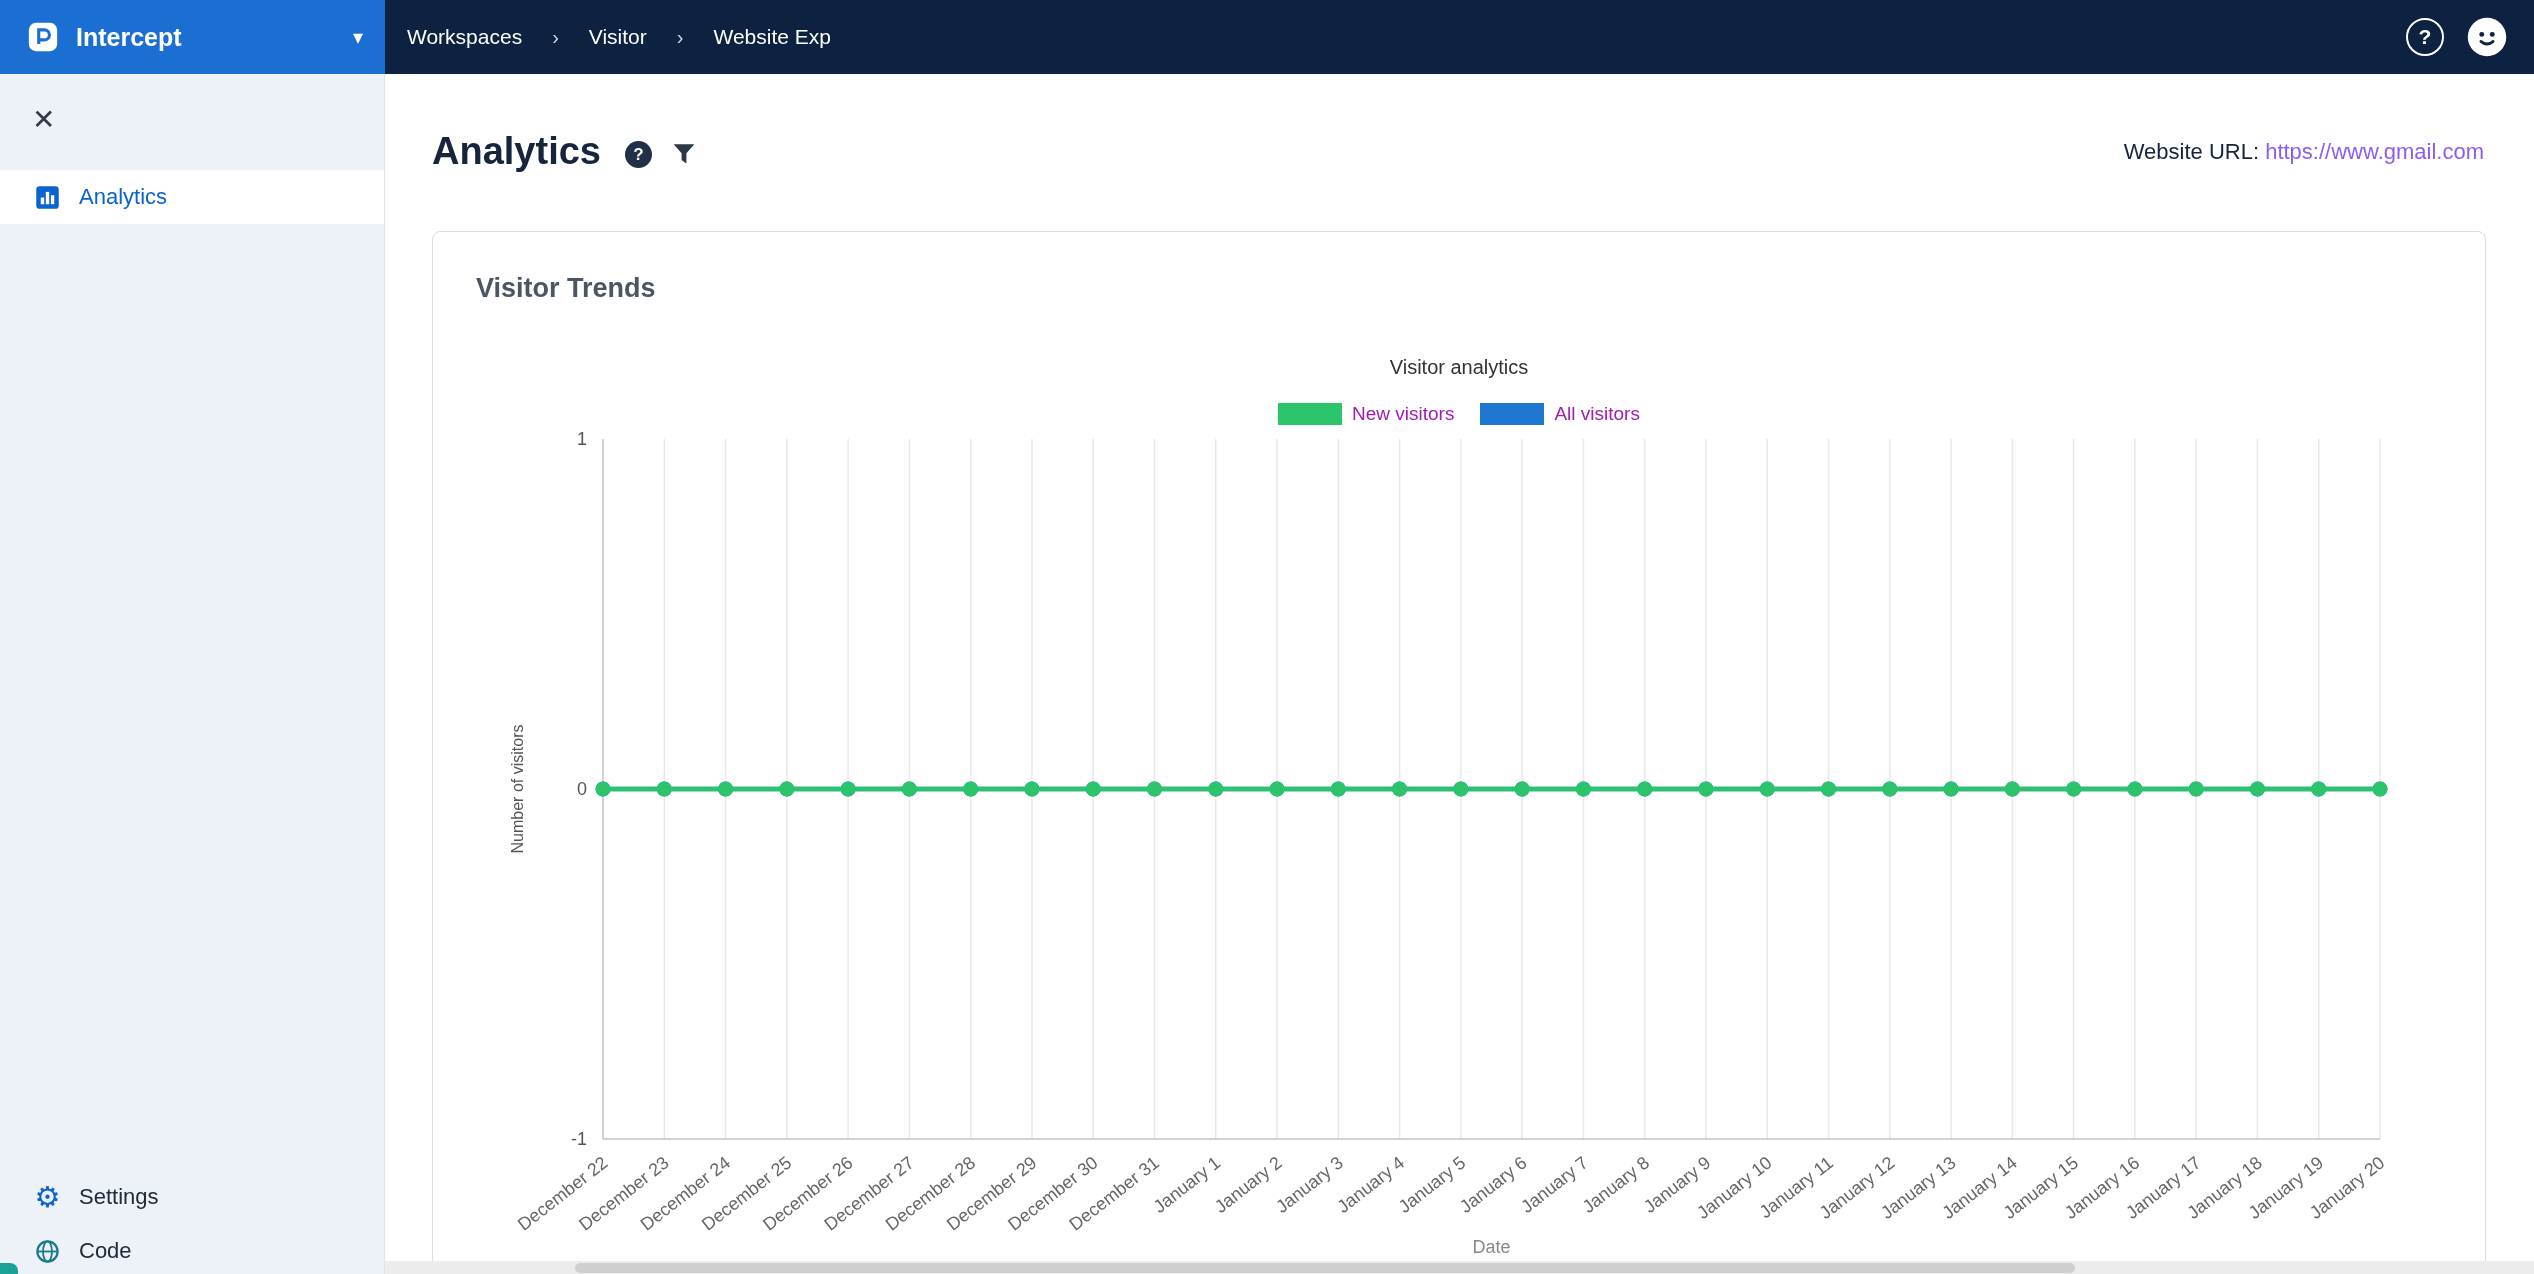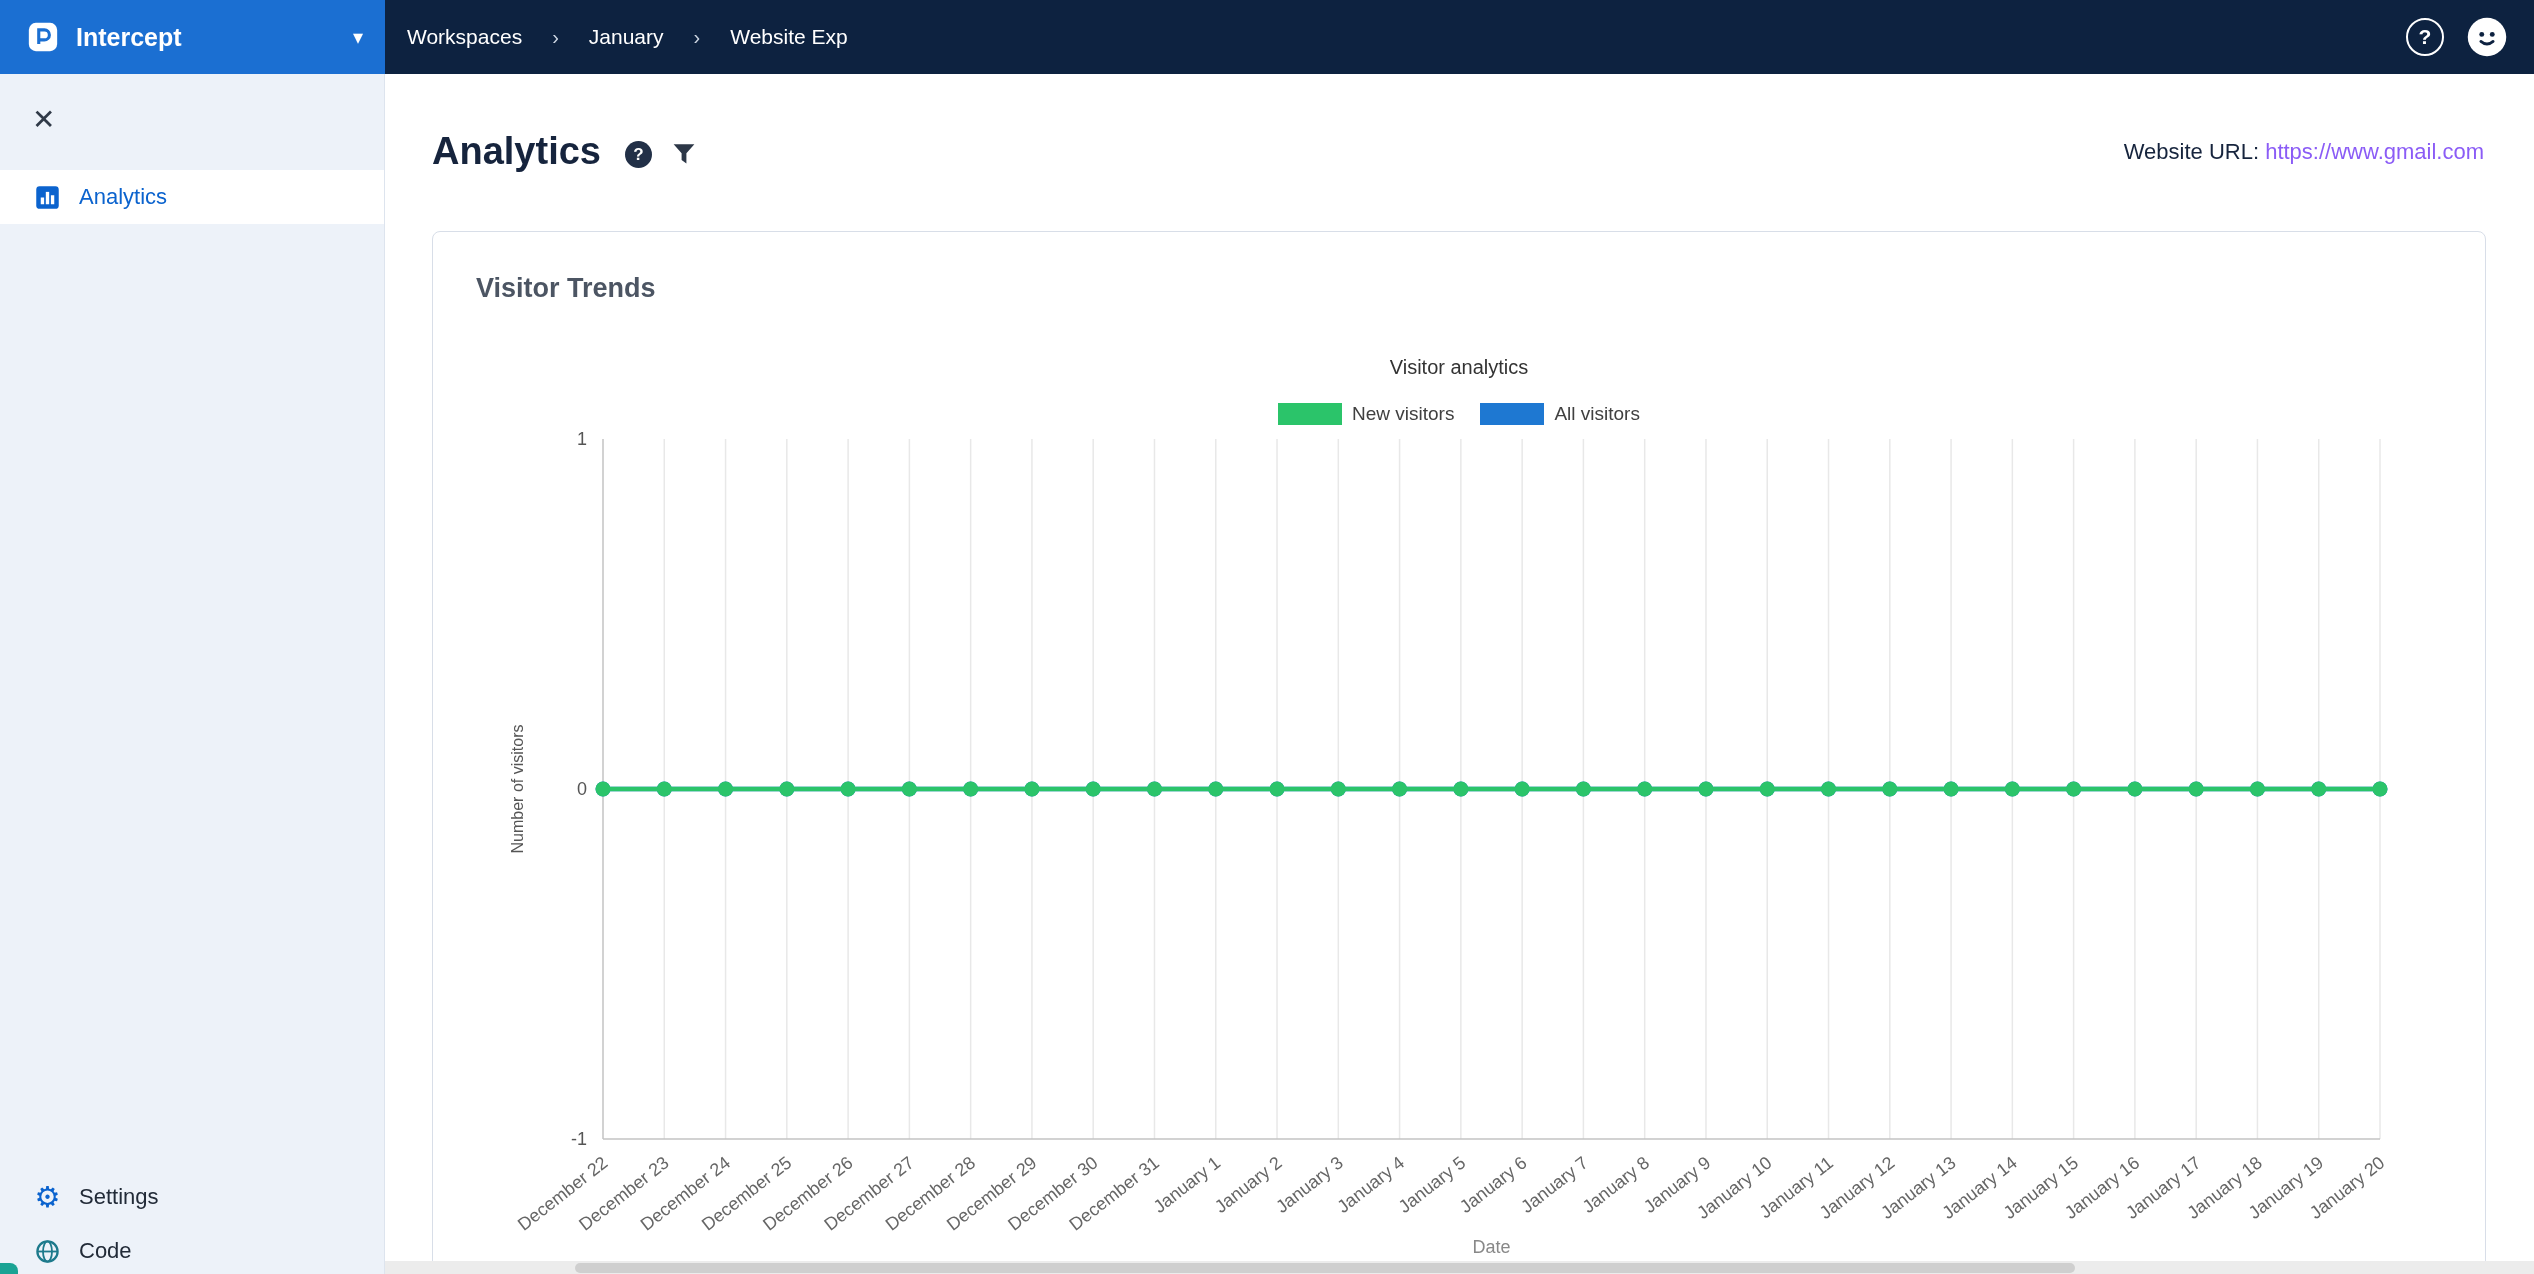--- a/index.html
+++ b/index.html
@@ -48,21 +48,21 @@
     font-size:17px; font-weight:700; display:flex; align-items:center; justify-content:center; cursor:pointer; }
   .filter-btn { background:none; border:none; padding:0; cursor:pointer; display:flex; }
   .url-block { margin-left:auto; font-size:22px; color:#16243d; }
   .url-link { color:#8b5cf6; text-decoration:none; cursor:pointer; }
 
   .card { margin:58px 48px 0 47px; border:1px solid #d8dee8; border-radius:8px;
     padding:34px 36px; height:1100px; }
   .card-title { font-size:27px; font-weight:700; color:#4c5563; margin:7px; }
   .chart-title { text-align:center; font-size:20px; font-weight:400; color:#333; margin-top:52px; }
   .chart-legend { display:flex; justify-content:center; align-items:center; gap:26px; margin-top:24px; }
-  .legend-item { display:flex; align-items:flex-start; gap:10px; font-size:19px; color:#404040; cursor:pointer; }
+  .legend-item { display:flex; align-items:flex-start; gap:10px; font-size:19px; color:#a21caf; cursor:pointer; }
   .legend-swatch { width:64px; height:22px; display:inline-block; }
   #chart-svg { display:block; margin-top:8px; overflow:visible; }
 
   
   .scrollbar-track { position:absolute; left:385px; right:0; bottom:0; height:13px;
     background:#ececec; z-index:30; }
   .scrollbar-thumb { position:absolute; left:190px; top:1.5px; height:10px; width:1500px;
     background:#cfcfcf; border-radius:6px; cursor:pointer; }
   .widget-corner { position:absolute; left:0; bottom:0; width:18px; height:11px;
     background:#1aa394; border-top-right-radius:8px; z-index:40; }
@@ -75,21 +75,21 @@
     <svg width="34" height="34" viewBox="0 0 24 24">
       <rect x="2" y="2" width="20" height="20" rx="5" fill="#ffffff"></rect>
       <path d="M9 17 V7 h4 a3.5 3.5 0 0 1 0 7 h-4" stroke="#1b6fd2" stroke-width="2.2" fill="none"></path>
     </svg>
     <span class="app-name">Intercept</span>
     <span class="logo-chev">▾</span>
   </div>
   <nav class="breadcrumb">
     <a>Workspaces</a>
     <span class="sep">›</span>
-    <a>January</a>
+    <a>Visitor</a>
     <span class="sep">›</span>
     <a>Website Exp</a>
   </nav>
   <div class="topbar-right">
     <div class="help-circle">?</div>
     <svg class="avatar" viewBox="0 0 24 24">
       <circle cx="12" cy="12" r="11" fill="#ffffff"></circle>
       <circle cx="9" cy="10.5" r="1.4" fill="#0d2240"></circle>
       <circle cx="15" cy="10.5" r="1.4" fill="#0d2240"></circle>
       <path d="M8.5 14.5 q3.5 3 7 0" stroke="#0d2240" stroke-width="1.6" fill="none" stroke-linecap="round"></path>

